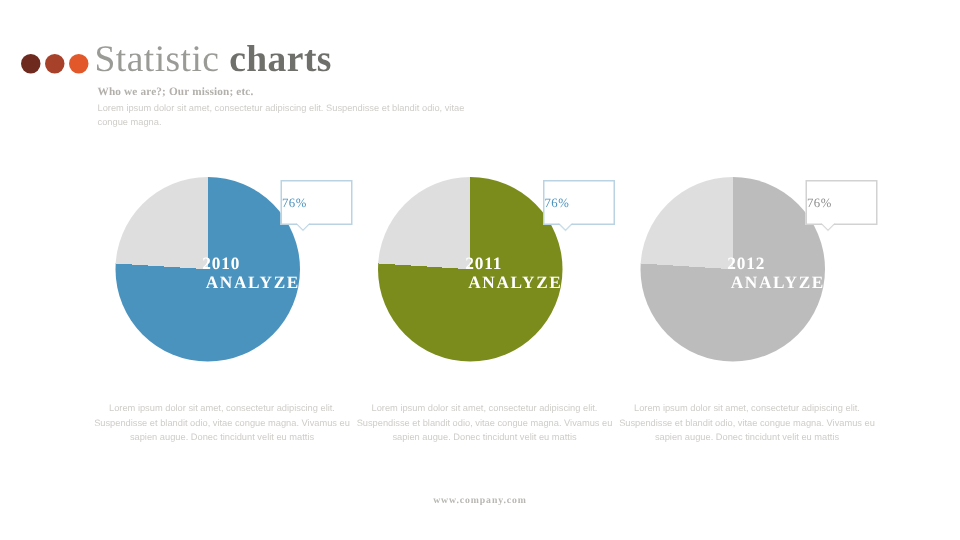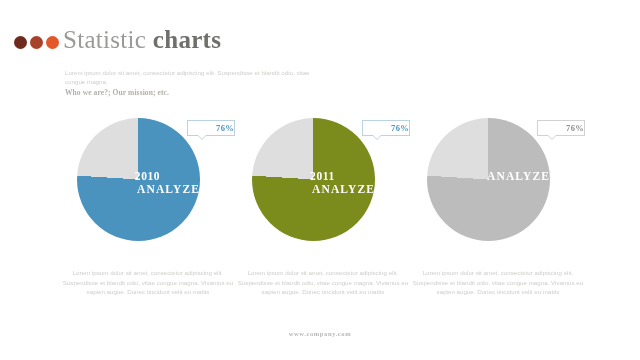--- a/index.html
+++ b/index.html
@@ -52,21 +52,20 @@
 
   #subtitle {
     position: absolute;
     left: 65px; top: 56px;
     font-family: "Liberation Serif", serif;
     font-weight: bold;
     font-size: 7.5px;
     letter-spacing: 0.1px;
     color: #b3b0ac;
     white-space: nowrap;
-    margin-top: 32px;
   }
 
   #header-desc {
     position: absolute;
     left: 65px; top: 68px;
     width: 250px;
     font-size: 6.2px;
     line-height: 9px;
     color: #cfcdc9;
   }
@@ -128,28 +127,28 @@
     padding-left: 18px;
     text-align: right;
   }
 
   
   .badge {
     position: absolute;
     left: 110px;
     top: 2px;
     width: 48px;
-    height: 16px;
+    height: 30px;
     background: #ffffff;
     border: 1px solid #cfd9e0;
     display: flex;
     align-items: center;
-    justify-content: flex-end;
-    font-family: "Liberation Serif", serif;
-    font-weight: bold;
+    justify-content: flex-start;
+    font-family: "Liberation Serif", serif;
+    font-weight: normal;
     font-size: 8.5px;
     letter-spacing: 0.3px;
   }
   .badge-tail {
     position: absolute;
     left: 9px;
     top: 100%;
     margin-top: -1px;
     width: 0; height: 0;
     border-left: 5px solid transparent;
@@ -232,20 +231,21 @@
         <span class="badge-tail" style="filter: drop-shadow(rgb(185, 211, 227) 0px 1px 0px);"></span>
       </div>
     </div>
     <div class="caption">Lorem ipsum dolor sit amet, consectetur adipiscing elit. Suspendisse et blandit odio, vitae congue magna. Vivamus eu sapien augue. Donec tincidunt velit eu mattis</div>
   </div>
 
   <div class="chart-block block-2">
     <div class="pie-wrap">
       <div class="pie" style="background: conic-gradient(rgb(188, 188, 188) 0deg, rgb(188, 188, 188) 273.6deg, rgb(222, 222, 222) 273.6deg, rgb(222, 222, 222) 360deg);"></div>
       <div class="pie-labels">
+        <div class="pie-year">2012</div>
         <div class="pie-analyze">ANALYZE</div>
       </div>
       <div class="badge" style="color: rgb(141, 141, 141); border-color: rgb(210, 210, 210);">
         <span>76%</span>
         <span class="badge-tail" style="filter: drop-shadow(rgb(210, 210, 210) 0px 1px 0px);"></span>
       </div>
     </div>
     <div class="caption">Lorem ipsum dolor sit amet, consectetur adipiscing elit. Suspendisse et blandit odio, vitae congue magna. Vivamus eu sapien augue. Donec tincidunt velit eu mattis</div>
   </div>
 

